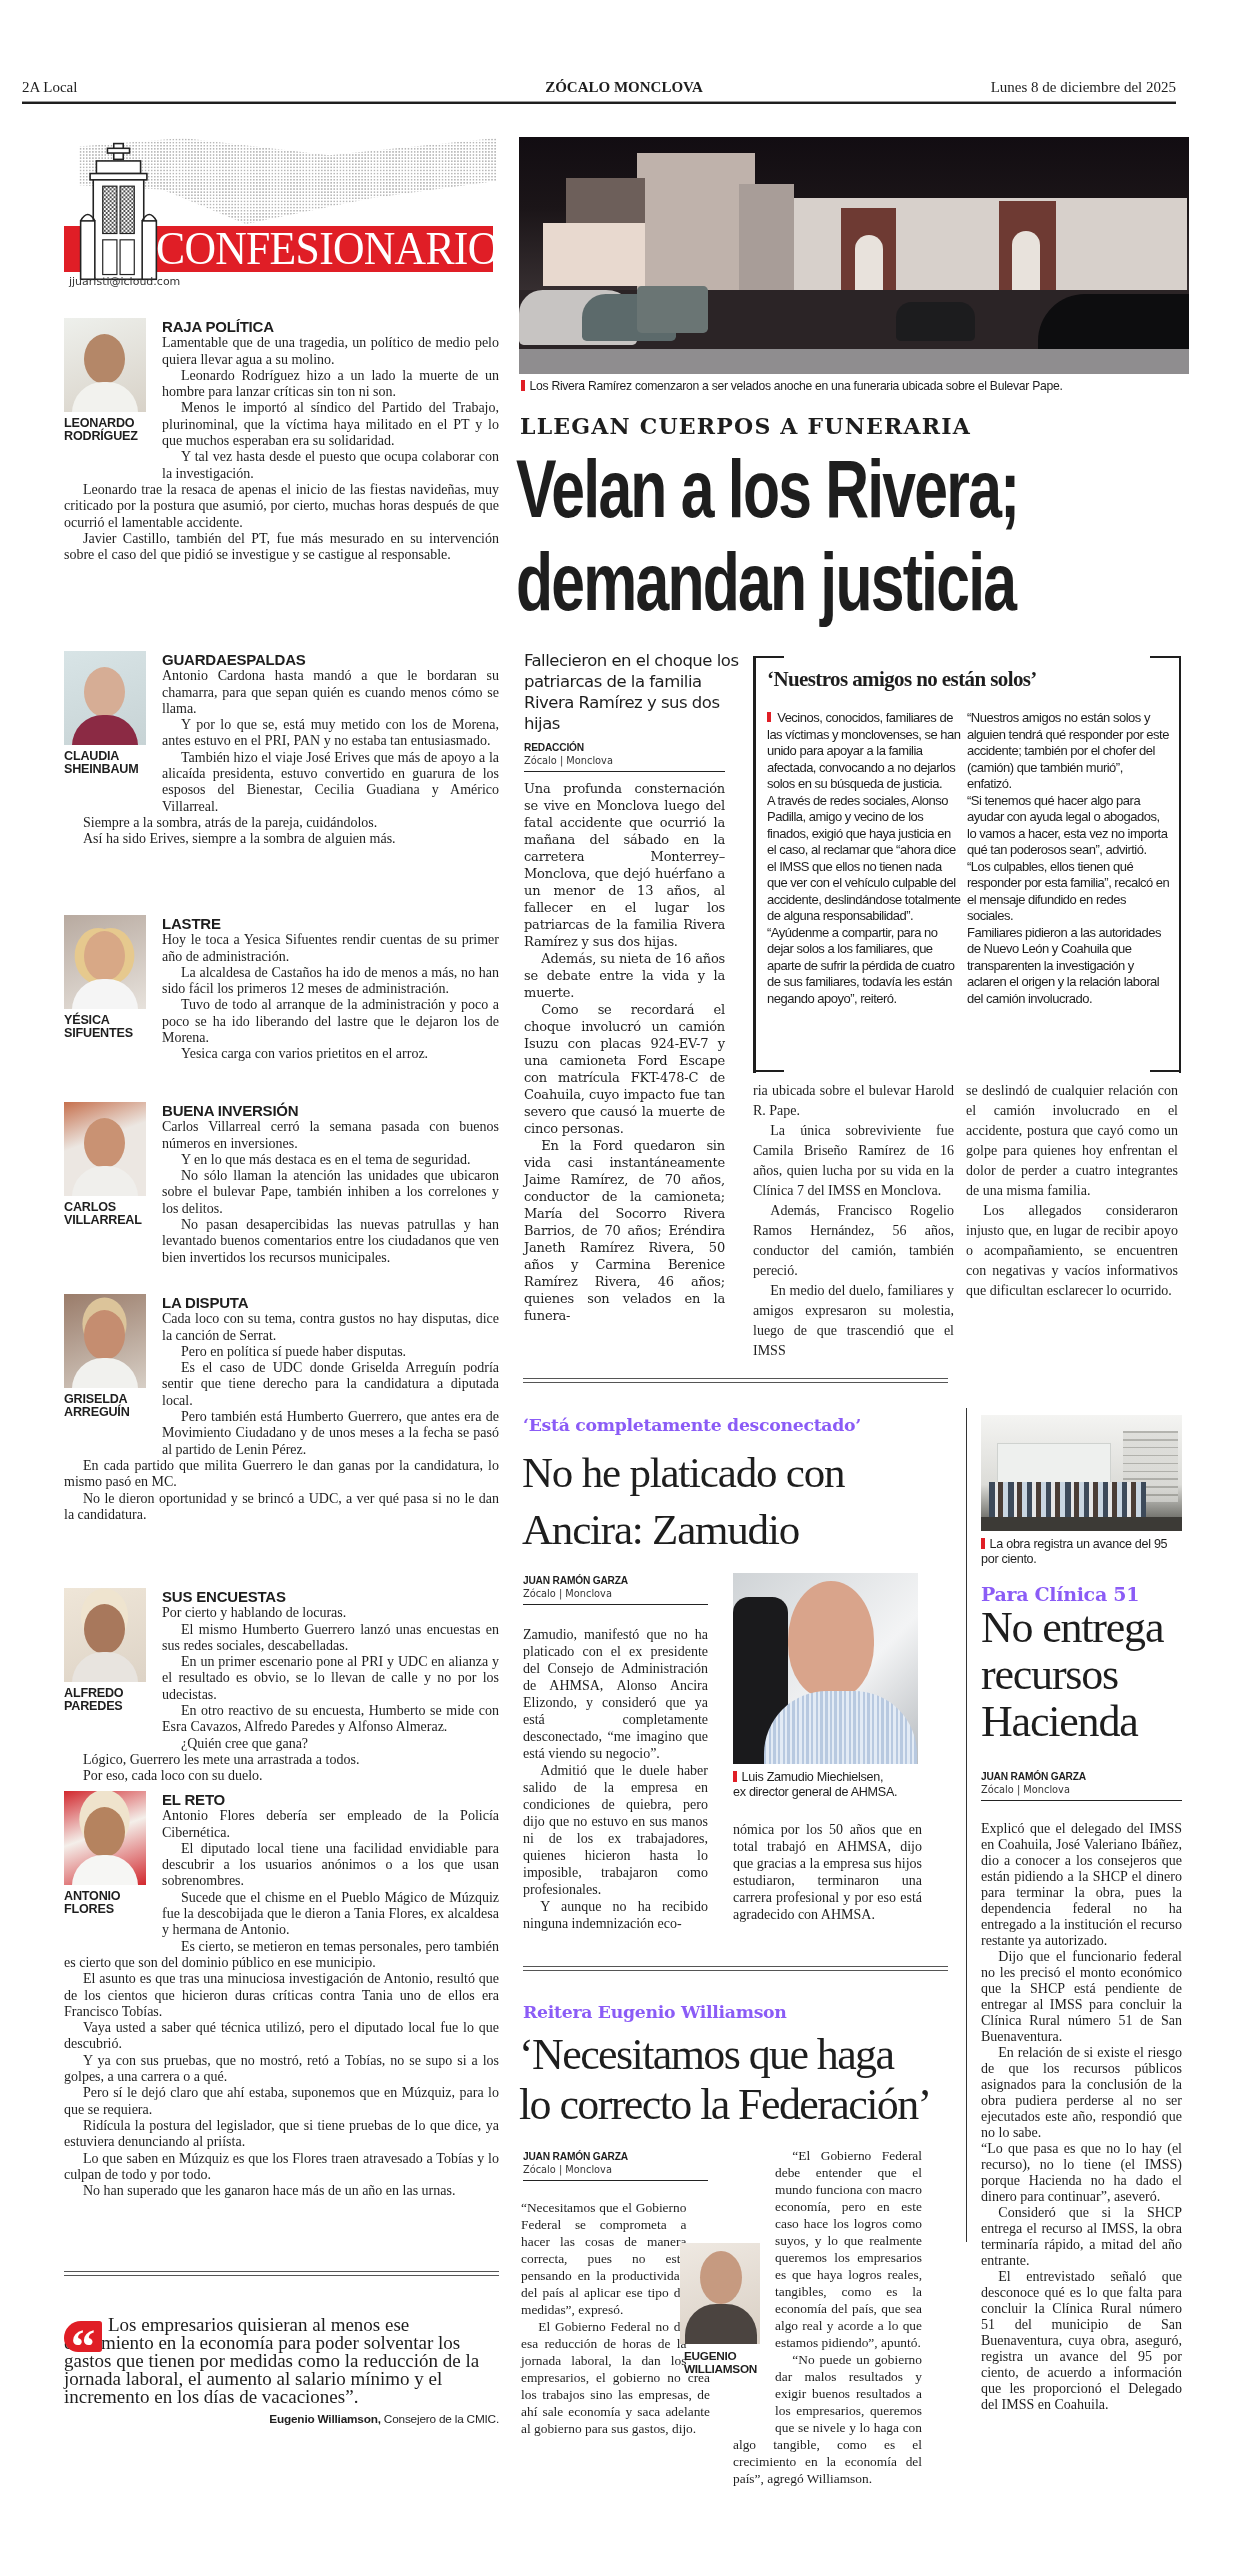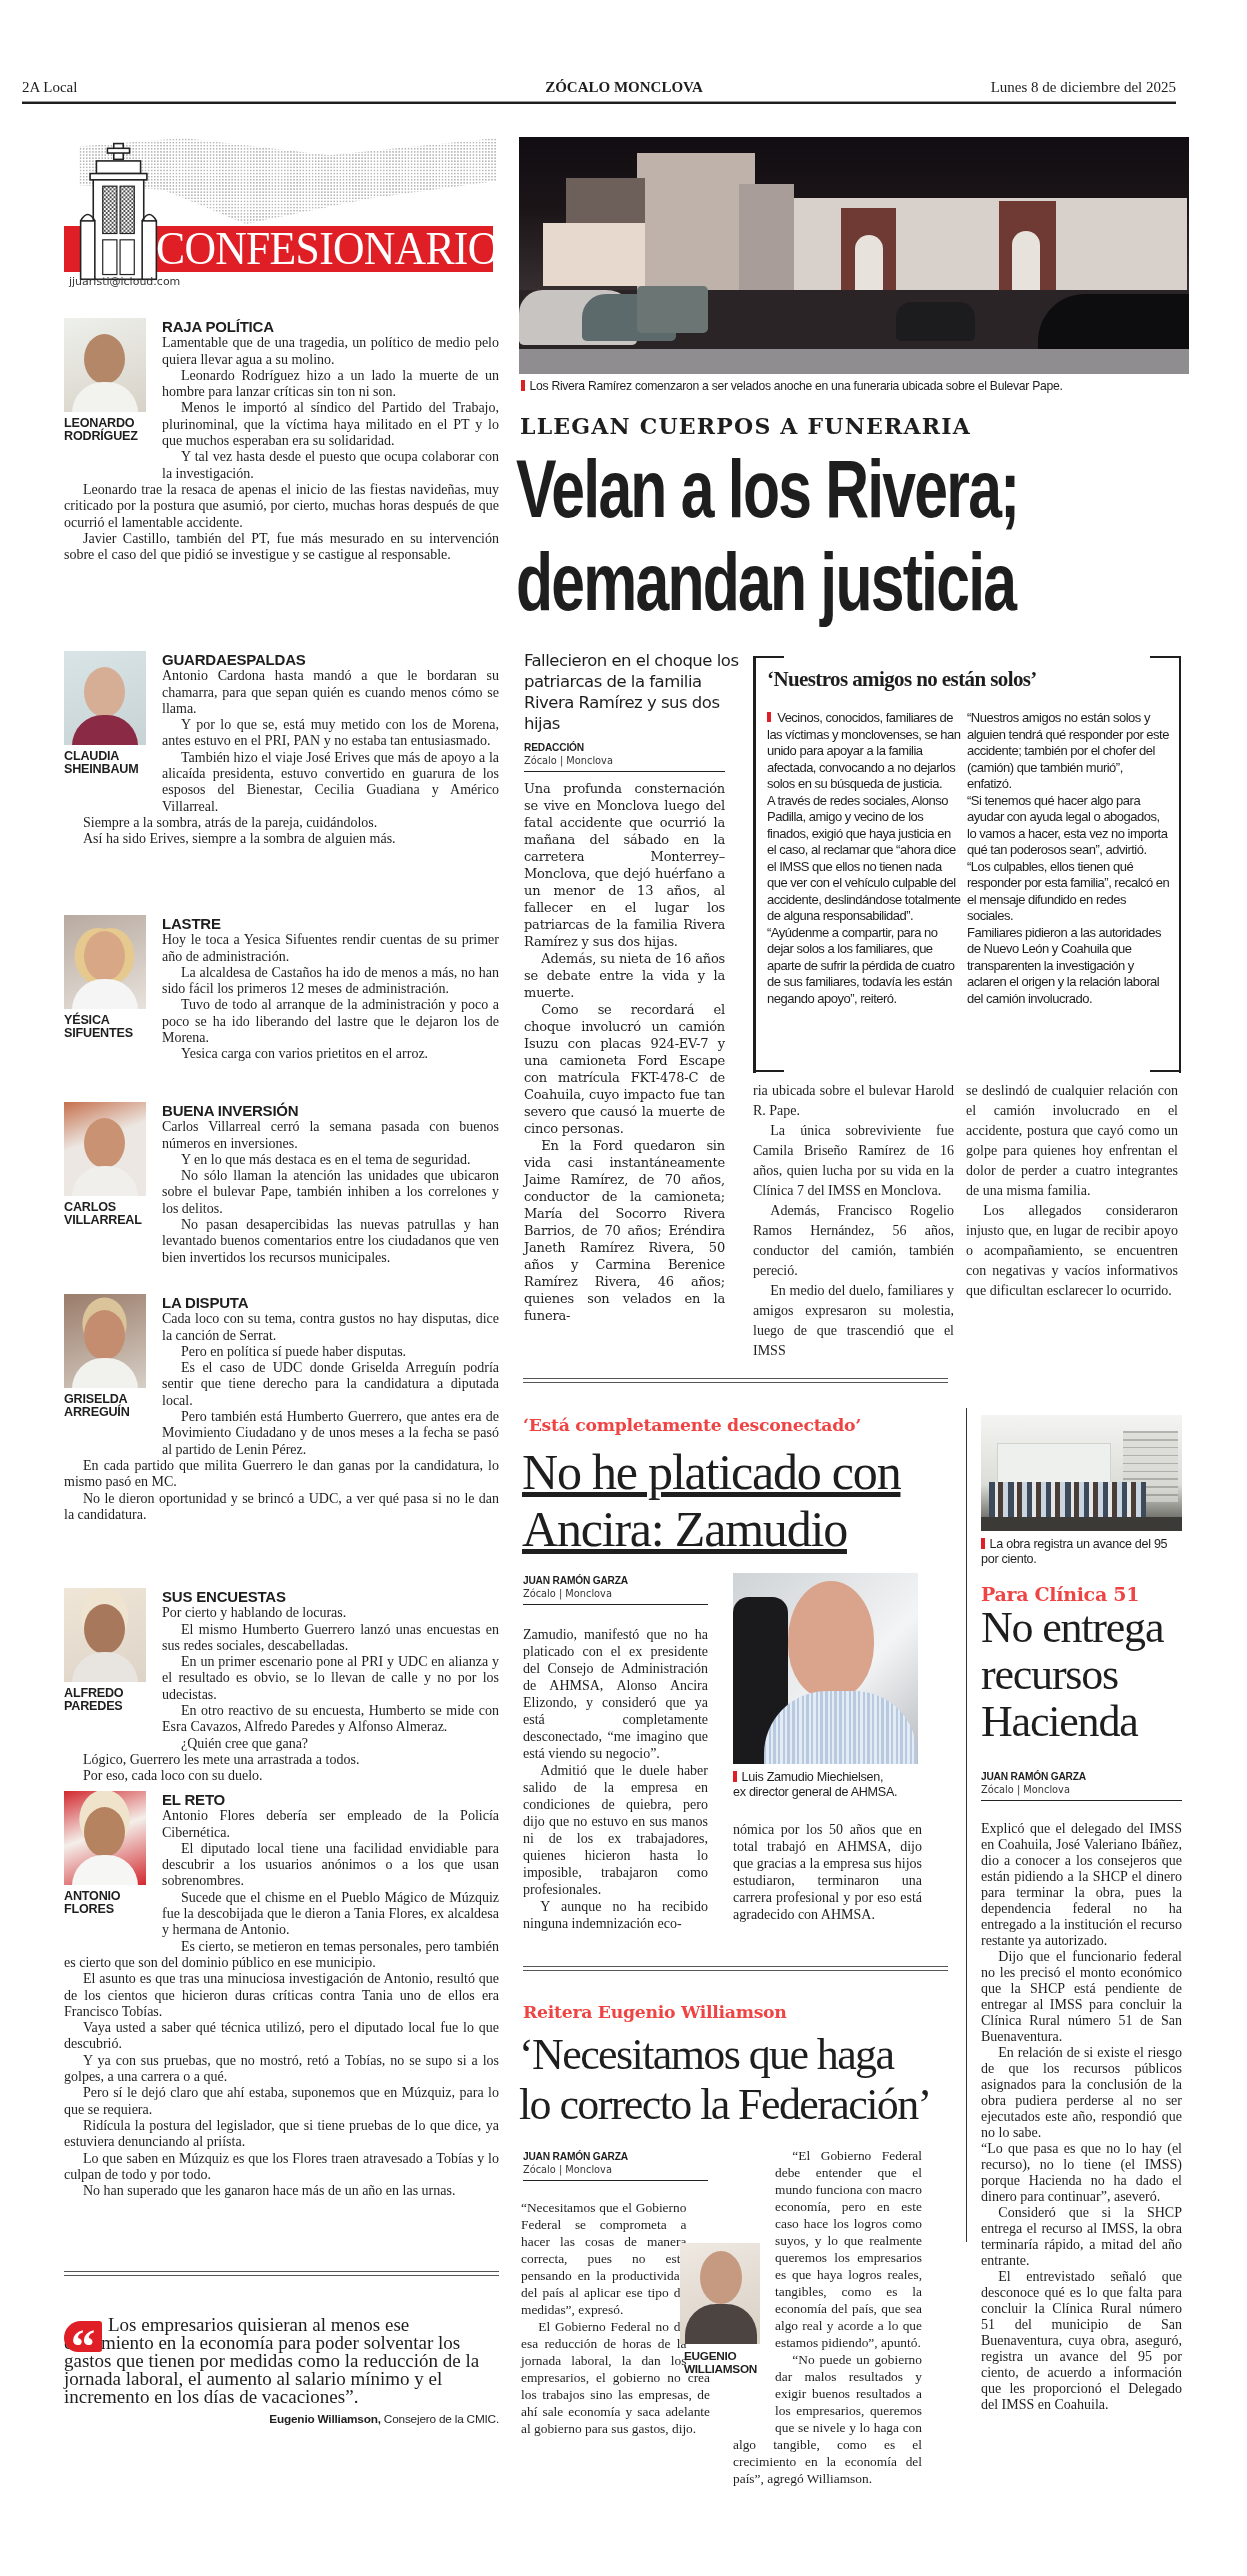--- a/index.html
+++ b/index.html
@@ -46,21 +46,21 @@
   .body-col p.noind { text-indent: 0; }
   .body-col.serif-tight { font-family: "Liberation Serif", serif; font-size: 14px; line-height: 20px; letter-spacing: 0; }
   .box-corner-l { left: 753px; top: 656px; width: 31px; height: 2.4px; background: #1e1e1e; }
   .box-corner-r { left: 1150px; top: 656px; width: 31px; height: 2.4px; background: #1e1e1e; }
   .box-corner-bl { left: 753px; top: 1070px; width: 31px; height: 2.4px; background: #1e1e1e; }
   .box-corner-br { left: 1150px; top: 1070px; width: 31px; height: 2.4px; background: #1e1e1e; }
   .box-title { left: 767px; top: 667px; font-family: Liberation Serif, serif; font-weight: bold; font-size: 21px; letter-spacing: -0.6px; }
   .box-col { font-family: "Liberation Sans", sans-serif; font-size: 13px; line-height: 16.5px; letter-spacing: -0.5px; }
   .box-col .rb { display: inline-block; width: 3.9px; height: 10.2px; background: #e01e26; margin-right: 6.3px; }
 
-  .kicker-sec { font-family: "DejaVu Serif", serif; font-weight: bold; font-size: 17.3px; color: #ef4444; letter-spacing: -0.3px; }
+  .kicker-sec { font-family: "DejaVu Serif", serif; font-weight: bold; font-size: 17.3px; color: #8b5cf6; letter-spacing: -0.3px; }
   .headline-sec { font-family: "Liberation Serif", serif; font-size: 46px; line-height: 50px; letter-spacing: -1.2px; color: #1e1e1e; }
 
   .imgbox { overflow: hidden; }
   .vrule { width: 0.8px; background: #444; }
 </style>
 </head>
 <body>
 
 <div class="abs folio" style="left:22px;">2A Local</div>
 <div class="abs folio" style="left:0;width:1248px;text-align:center;font-weight:bold;">ZÓCALO MONCLOVA</div>
@@ -293,21 +293,21 @@
   <p>En medio del duelo, familiares y amigos expresaron su molestia, luego de que trascendió que el IMSS</p>
 </div>
 <div class="abs body-col serif-tight" style="left:966px;top:1081px;width:212px;">
   <p class="noind">se deslindó de cualquier relación con el camión involucrado en el accidente, postura que cayó como un golpe para quienes hoy enfrentan el dolor de perder a cuatro integrantes de una misma familia.</p>
   <p>Los allegados consideraron injusto que, en lugar de recibir apoyo o acompañamiento, se encuentren con negativas y vacíos informativos que dificultan esclarecer lo ocurrido.</p>
 </div>
 
 <div class="abs dbl-rule" style="left:523px;top:1378px;width:425px;"></div>
 
 <div class="abs kicker-sec" style="left:523px;top:1415px;">‘Está completamente desconectado’</div>
-<div class="abs headline-sec" style="left:522px;top:1444px;font-size:50px;line-height:57px;text-decoration:underline;">
+<div class="abs headline-sec" style="left:522px;top:1444px;font-size:43px;line-height:57px;">
   <div>No he platicado con</div>
   <div>Ancira: Zamudio</div>
 </div>
 <div class="abs" style="left:523px;top:1575px;width:185px;">
   <div class="byline-name">JUAN RAMÓN GARZA</div>
   <div class="byline-place" style="margin-top:2.4px;">Zócalo | Monclova</div>
   <div class="byline-rule" style="margin-top:4.7px;"></div>
 </div>
 <div class="abs body-col serif-tight" style="left:523px;top:1626px;width:185px;font-size:14px;line-height:17px;">
   <p class="noind">Zamudio, manifestó que no ha platicado con el ex presidente del Consejo de Administración de AHMSA, Alonso Ancira Elizondo, y consideró que ya está completamente desconectado, “me imagino que está viendo su negocio”.</p>

